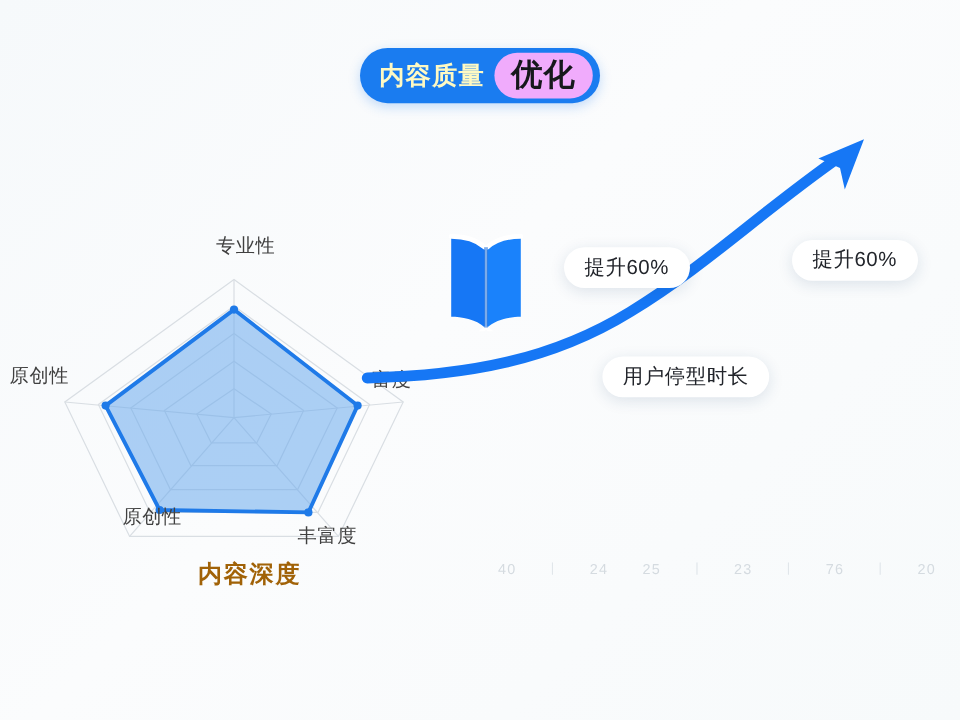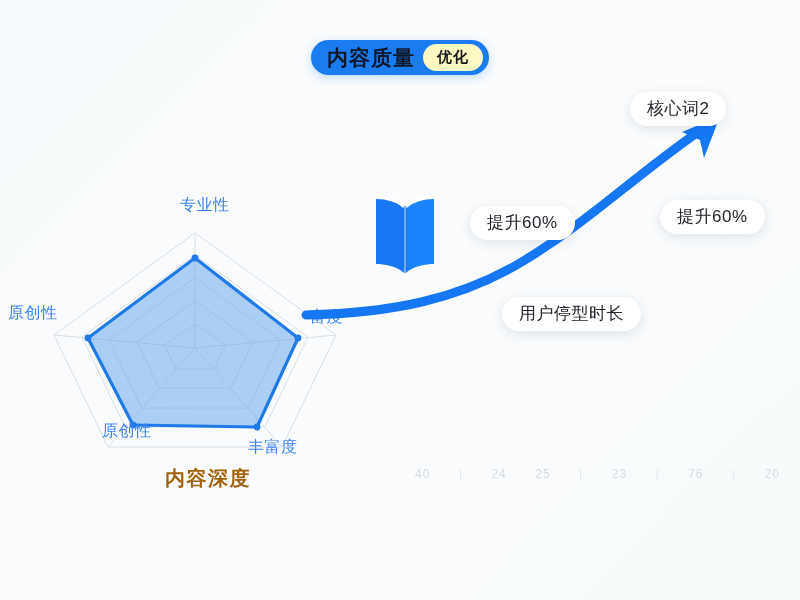--- a/index.html
+++ b/index.html
@@ -15,41 +15,41 @@
   
   .badge{
     position:absolute;left:50%;top:40px;transform:translateX(-50%);
     display:flex;align-items:center;
     background:#1a7cf0;border-radius:999px;
     padding:4px 6px 4px 16px;
     box-shadow:0 3px 10px rgba(26,124,240,.25);
     white-space:nowrap;
   }
   .badge-main{
-    color:#0f172a;font-size:21px;font-weight:700;letter-spacing:1px;
+    color:#fef9c3;font-size:21px;font-weight:700;letter-spacing:1px;
     line-height:1;padding-right:8px;
   }
   .badge-tag{
-    background:#fef9c3;color:#16181c;
-    font-size:15px;font-weight:700;letter-spacing:1px;
+    background:#f0abfc;color:#16181c;
+    font-size:26px;font-weight:700;letter-spacing:1px;
     border-radius:999px;padding:5px 14px 7px;line-height:1;
   }
 
   
   .title{
     position:absolute;left:50%;top:88px;transform:translateX(-50%);
     font-size:35px;font-weight:800;color:#17191d;letter-spacing:2px;
     white-space:nowrap;line-height:1.2;
   }
 
   
   .radar-wrap{position:absolute;left:40px;top:225px;width:310px;height:230px;}
   .radar-svg{display:block;width:310px;height:230px;overflow:visible;}
   .radar-label{
-    position:absolute;font-size:16px;color:#3b82f6;white-space:nowrap;letter-spacing:.5px;
+    position:absolute;font-size:16px;color:#404040;white-space:nowrap;letter-spacing:.5px;
   }
   .rl-top{left:140px;top:-30px;}
   .rl-right{left:270px;top:82px;}
   .rl-br{left:208px;top:212px;}
   .rl-bl{left:62px;top:196px;}
   .rl-left{left:-32px;top:78px;}
 
   
   .book{position:absolute;left:370px;top:190px;width:70px;height:86px;}
 
@@ -135,21 +135,20 @@
     <path d="M36 16 C44 9 56 7 64 7" fill="none" stroke="#ffffff" stroke-width="4" stroke-linecap="round"></path>
     <path d="M35 83 L20 95 M35 83 L50 95" stroke="#ffffff" stroke-width="3" stroke-linecap="round" fill="none"></path>
     <rect x="33.4" y="16" width="3.2" height="67" fill="#1468d8" opacity=".55"></rect>
   </svg>
 
   <svg class="curve" viewBox="0 0 450 215">
     <path d="M6 205 C90 203 160 190 225 150 C290 110 330 70 398 22" fill="none" stroke="#1677f5" stroke-width="9" stroke-linecap="round"></path>
     <path d="M420 6 L382 22 L400 30 L404 48 Z" fill="#1677f5"></path>
   </svg>
 
-  <div class="pill p-kw2">核心词2</div>
   <div class="pill p-up-l">提升60%</div>
   <div class="pill p-up-r">提升60%</div>
   <div class="pill p-dwell">用户停型时长</div>
 
   <div class="ticks">
     <span>40</span>
     <span class="tickmark">|</span>
     <span>24</span>
     <span>25</span>
     <span class="tickmark">|</span>

